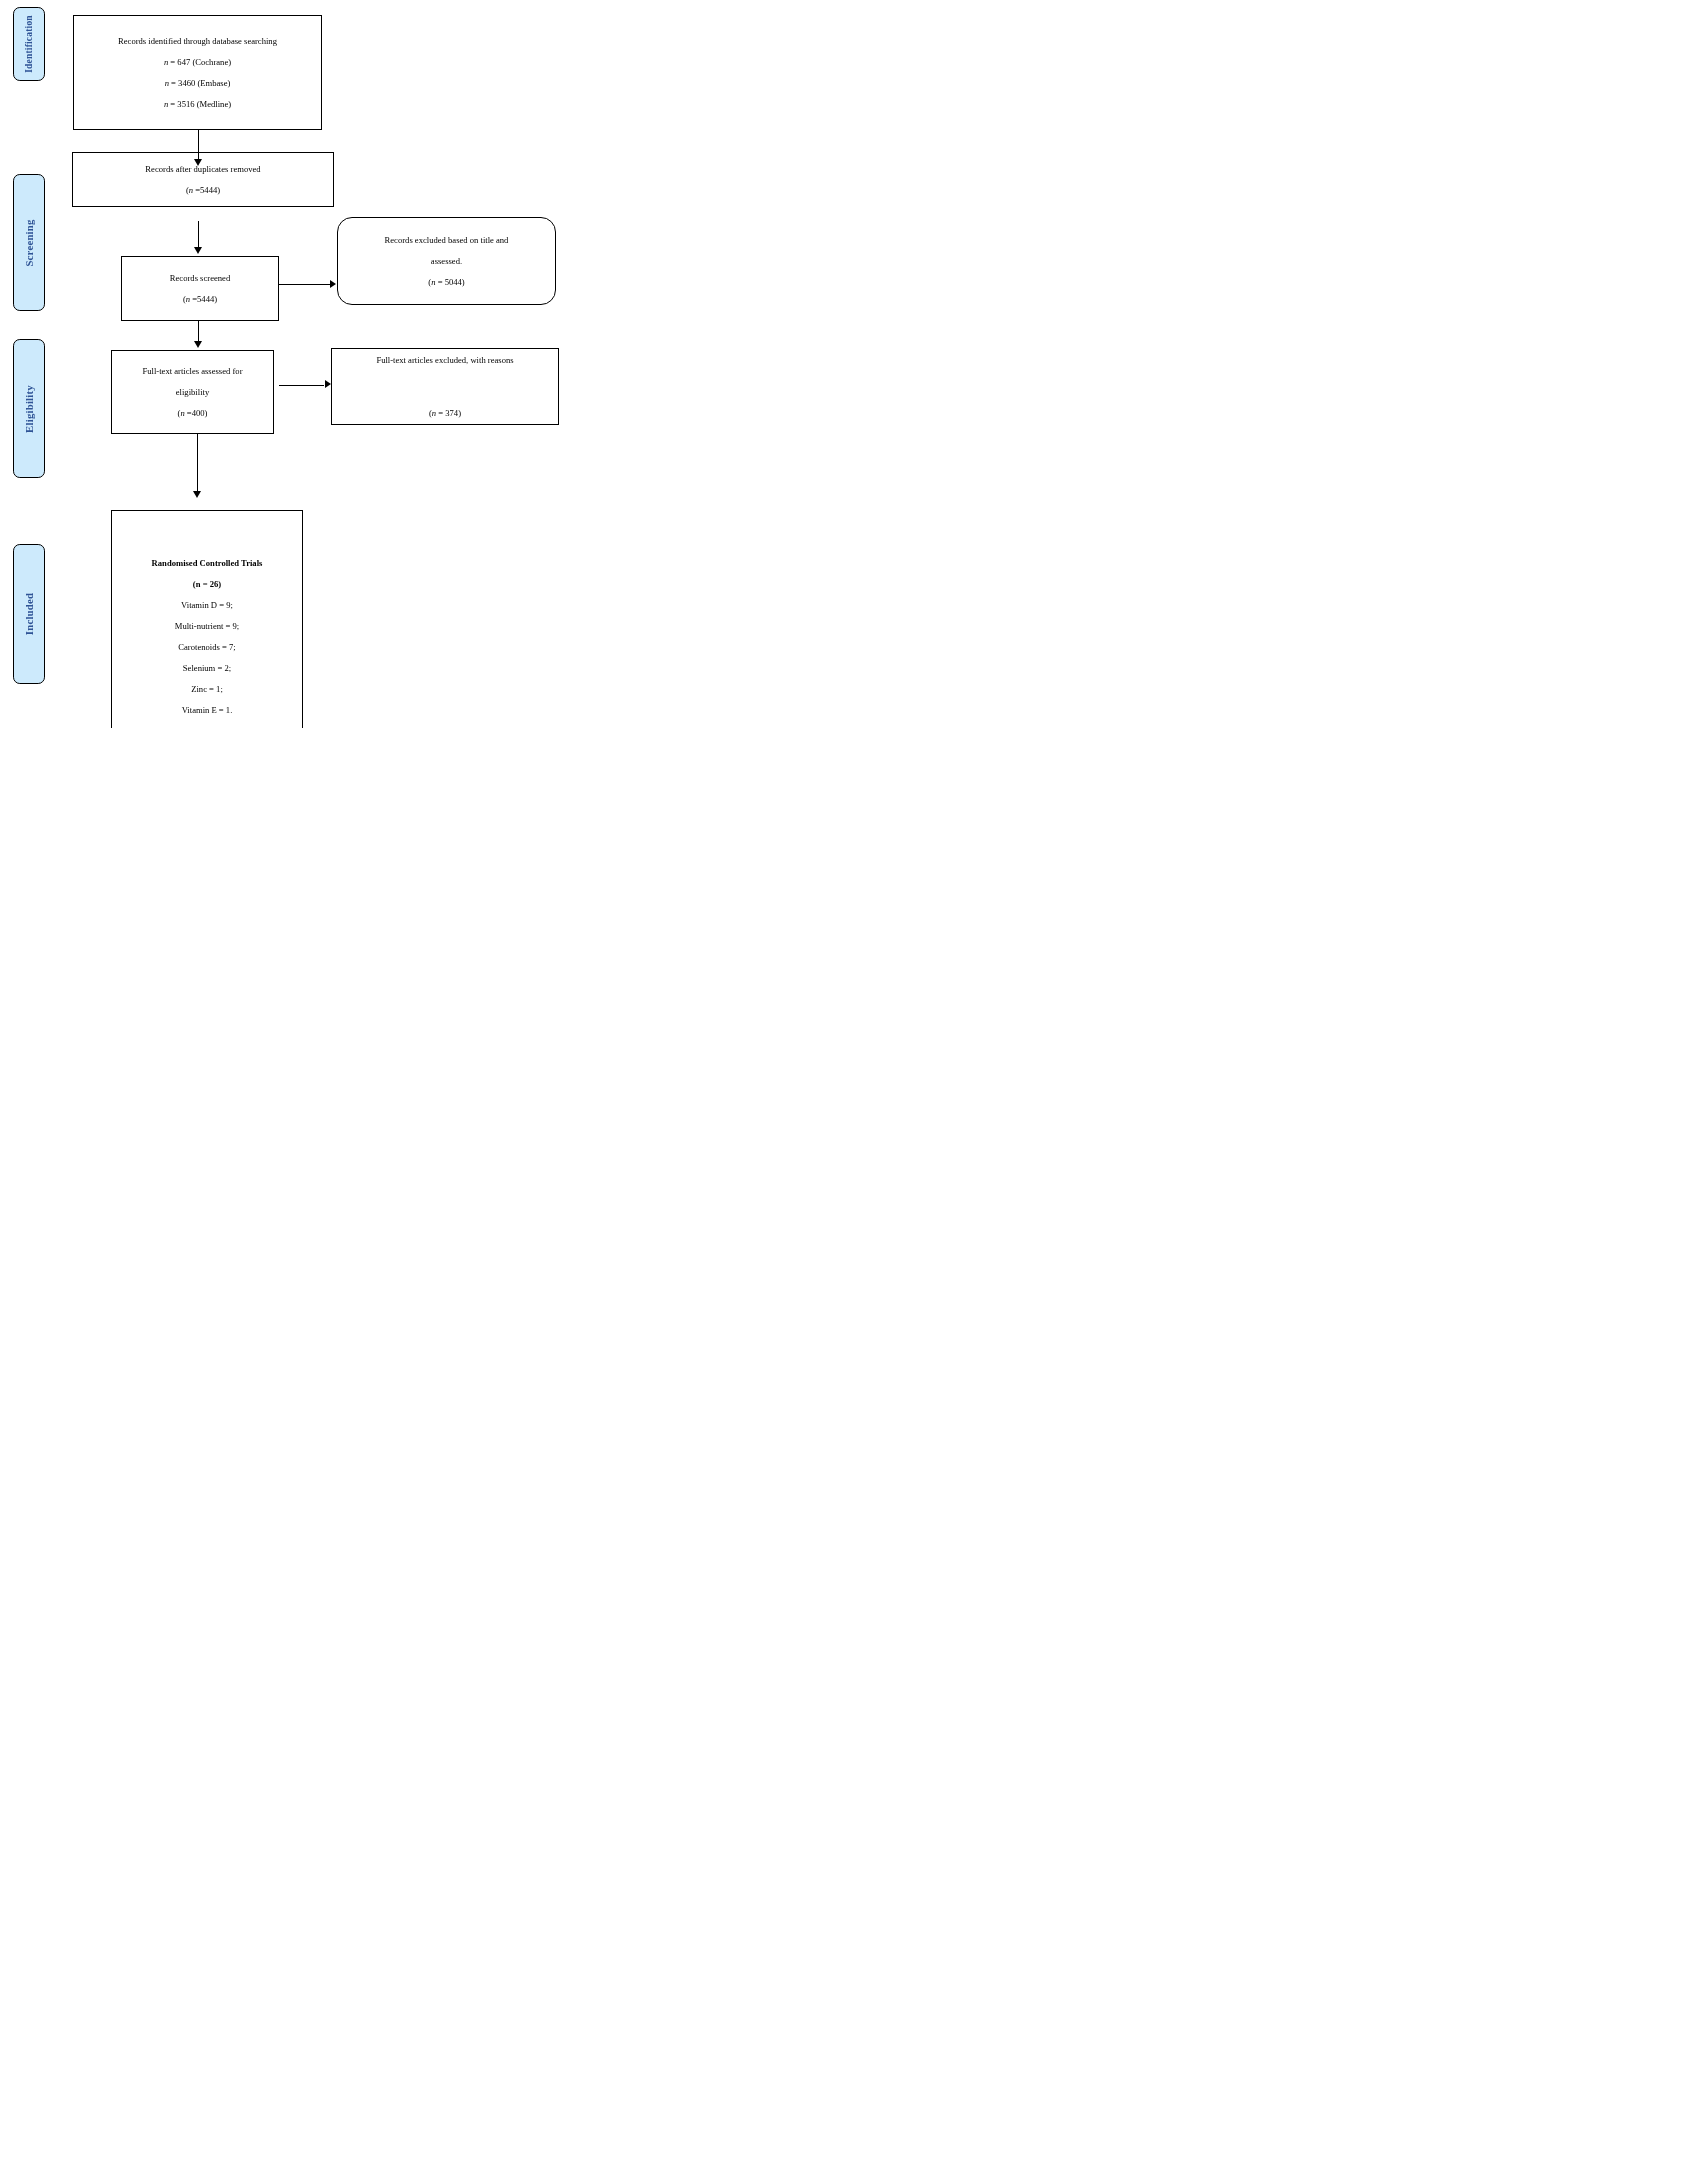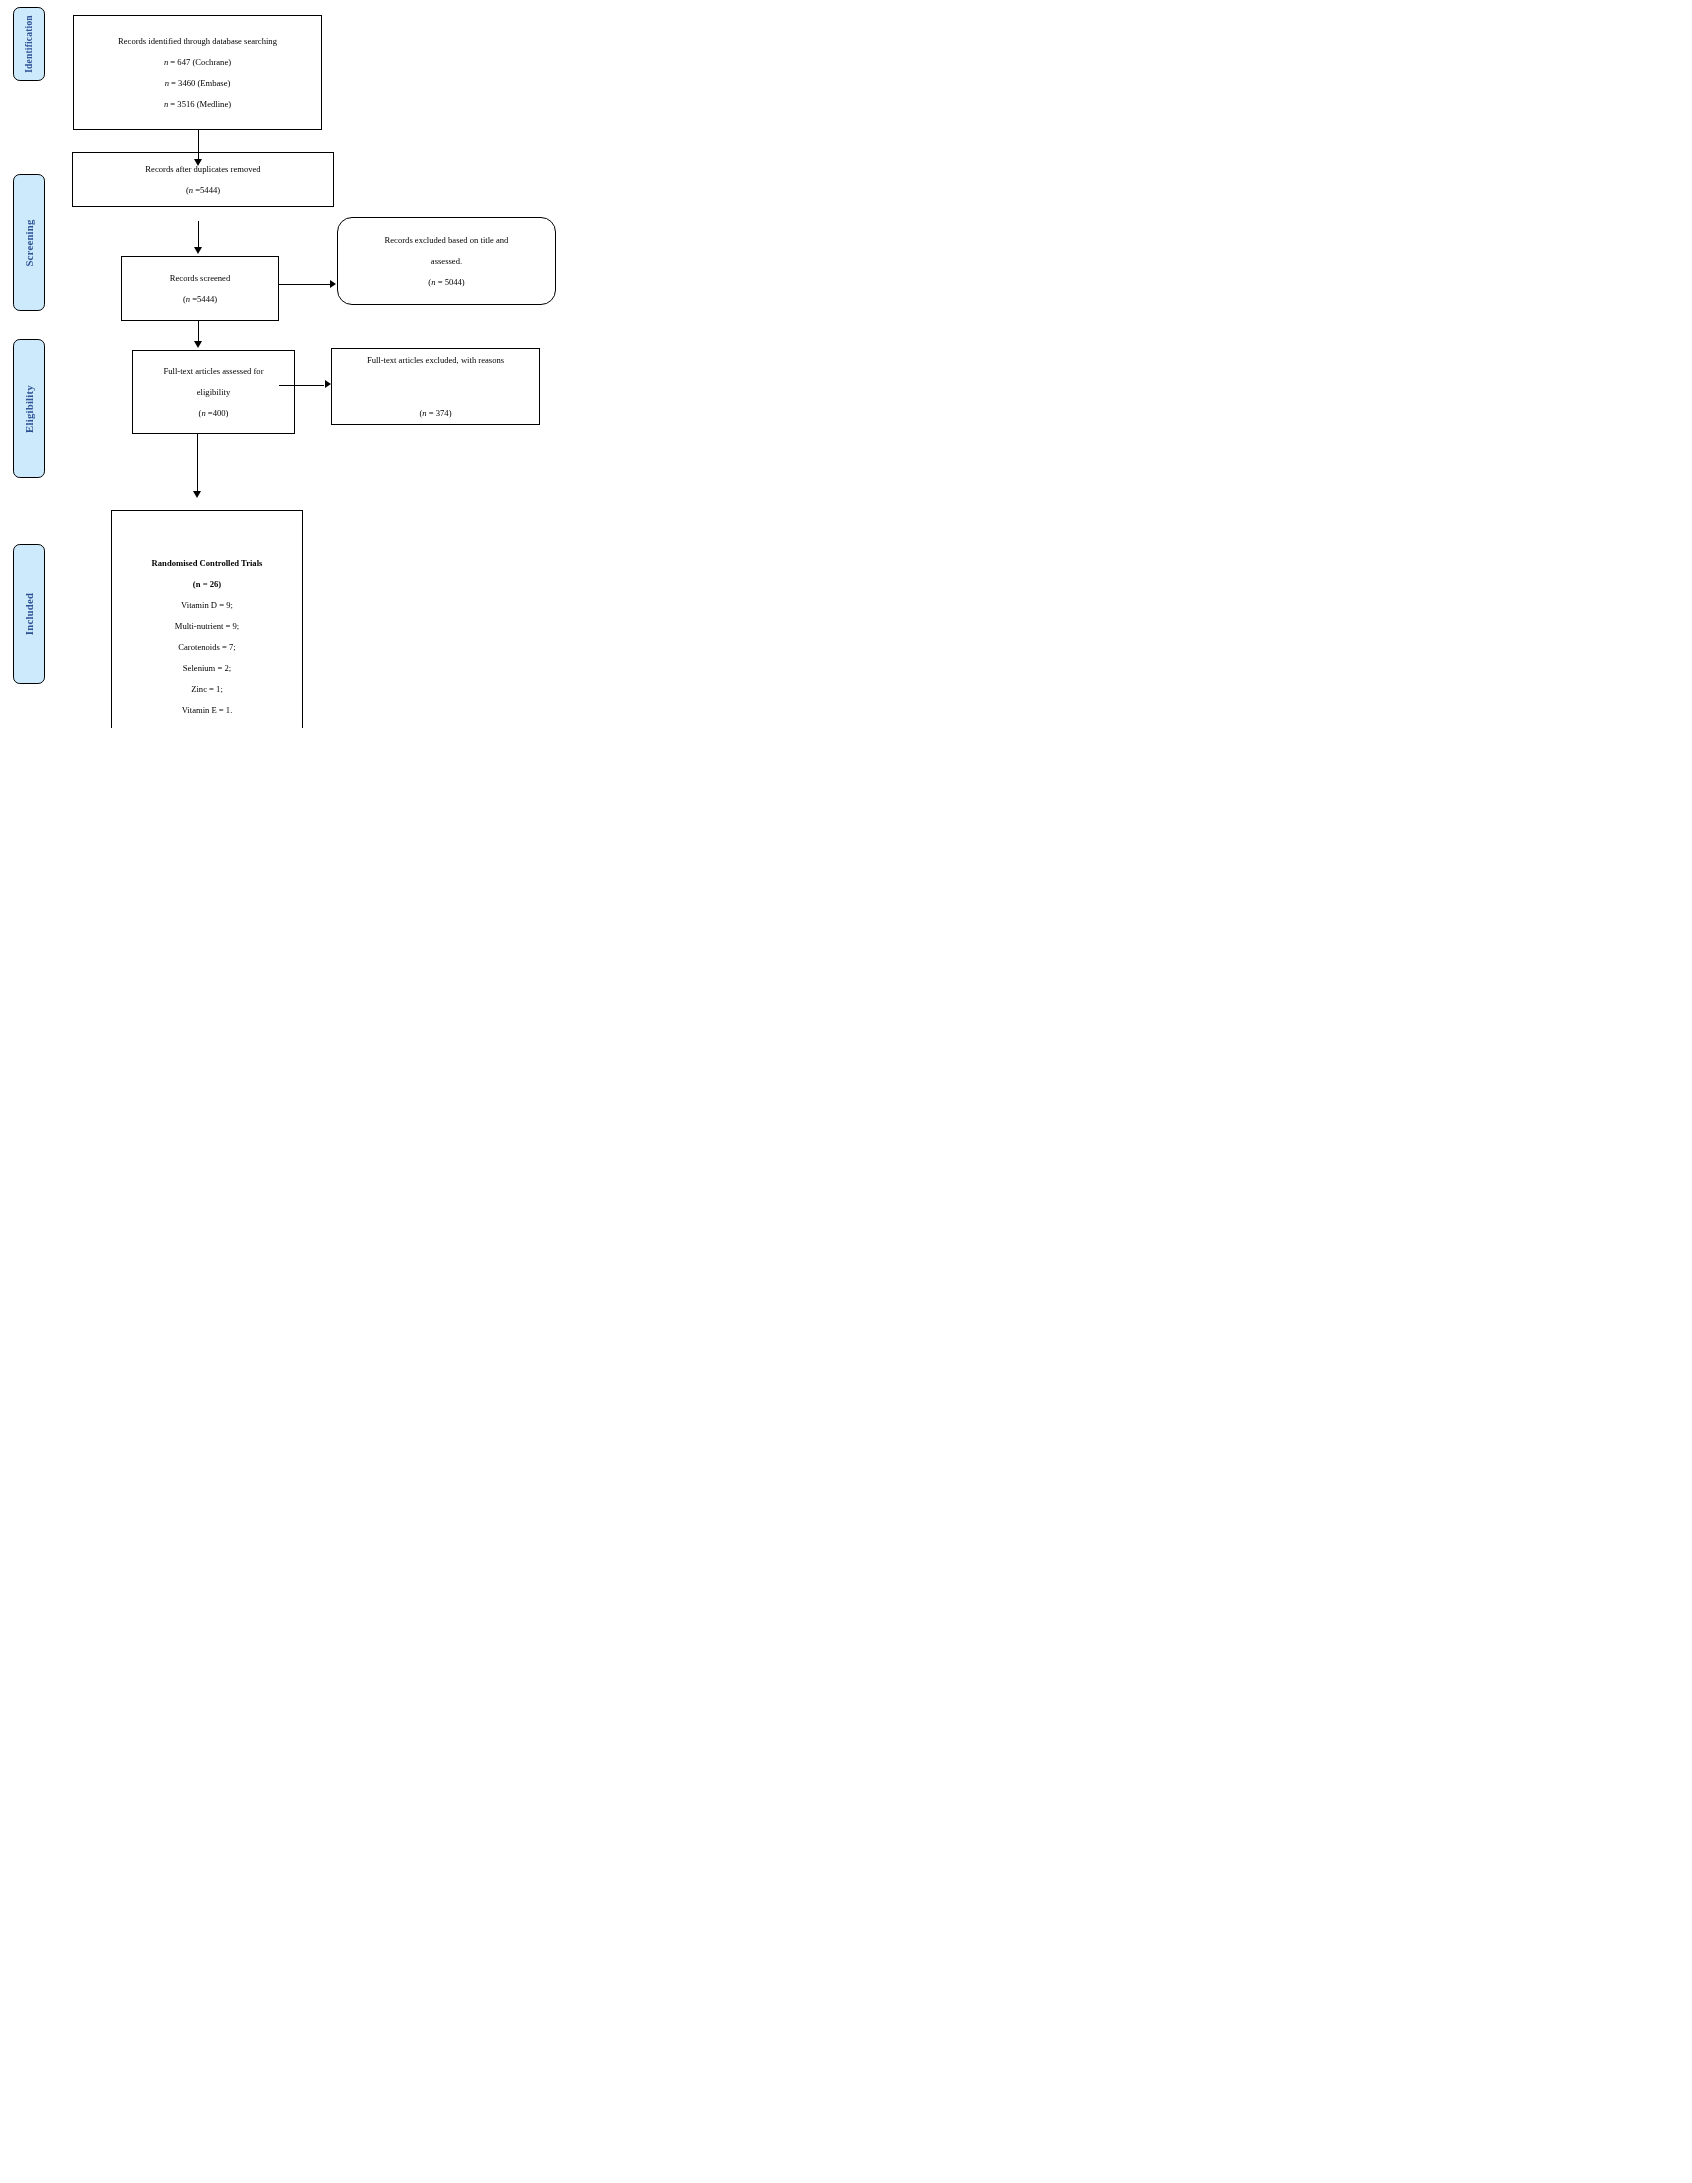--- a/index.html
+++ b/index.html
@@ -110,27 +110,27 @@
       <div class="tline"><span>Records screened</span></div>
       <div class="tline"><span>(</span><span class="it">n</span><span> =5444)</span></div>
     </div>
 
   <div class="fbox" style="left:337px;top:217px;width:219px;height:88px;border-radius:15px;">
       <div class="tline"><span>Records excluded based on title and</span></div>
       <div class="tline"><span>assessed.</span></div>
       <div class="tline"><span>(</span><span class="it">n</span><span> = 5044)</span></div>
     </div>
 
-  <div class="fbox" style="left:132px;top:350px;width:163px;height:84px;">
+  <div class="fbox" style="left:111px;top:350px;width:163px;height:84px;">
       <div class="tline"><span>Full-text articles assessed for</span></div>
       <div class="tline"><span>eligibility</span></div>
       <div class="tline"><span>(</span><span class="it">n</span><span> =400)</span></div>
     </div>
 
-  <div class="fbox" style="left:331px;top:348px;width:209px;height:77px;gap:32px;">
+  <div class="fbox" style="left:331px;top:348px;width:228px;height:77px;gap:32px;">
       <div class="tline"><span>Full-text articles excluded, with reasons</span></div>
       <div class="tline"><span>(</span><span class="it">n</span><span> = 374)</span></div>
     </div>
 
   <div class="fbox" style="left:111px;top:510px;width:192px;height:254px;">
       <div class="tline"><span class="bd">Randomised Controlled Trials</span></div>
       <div class="tline"><span class="bd">(n = 26)</span></div>
       <div class="tline"><span>Vitamin D = 9;</span></div>
       <div class="tline"><span>Multi-nutrient = 9;</span></div>
       <div class="tline"><span>Carotenoids = 7;</span></div>

